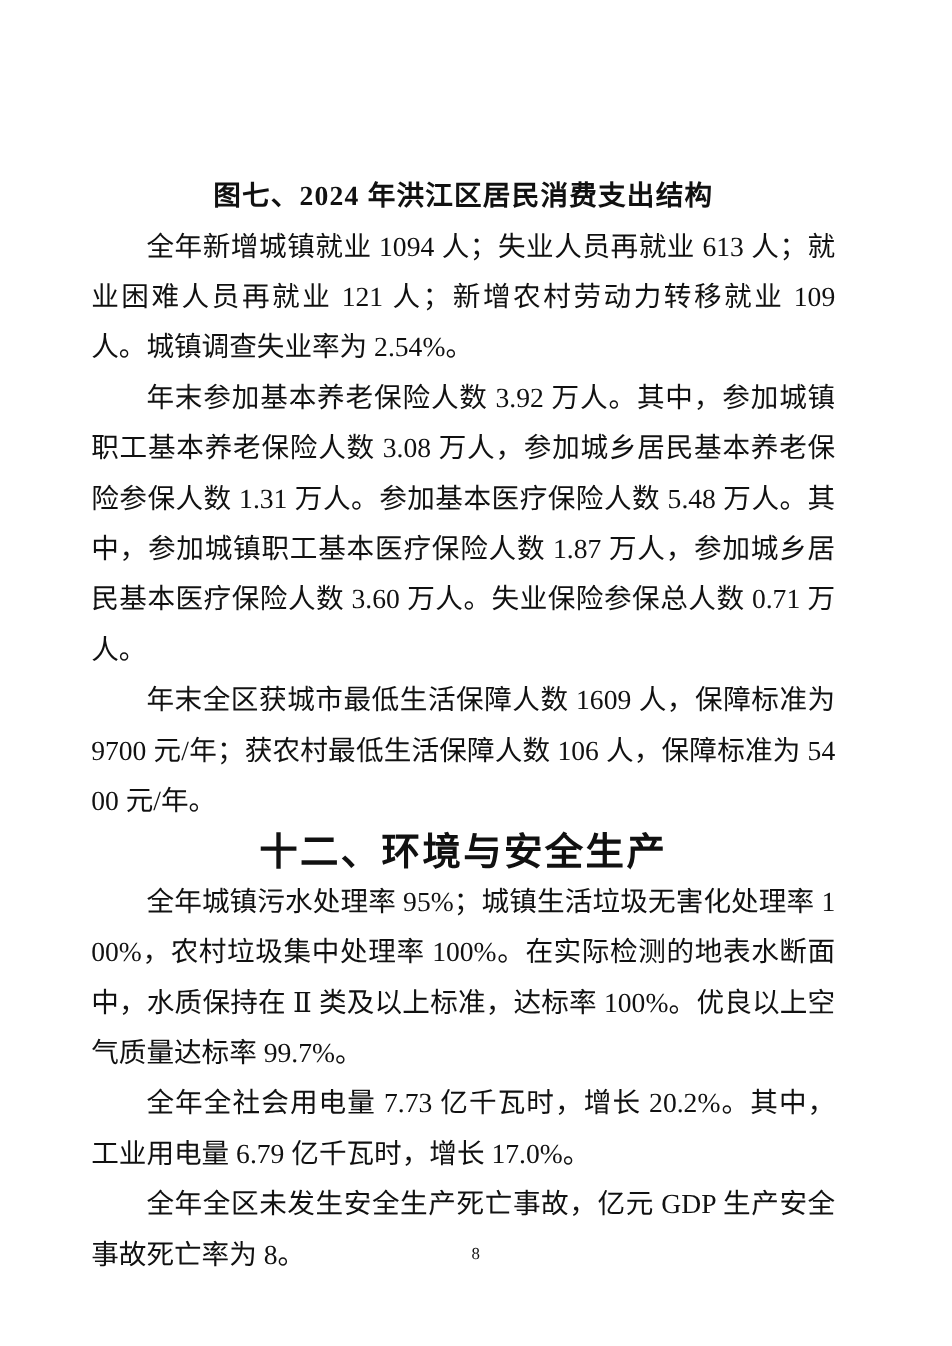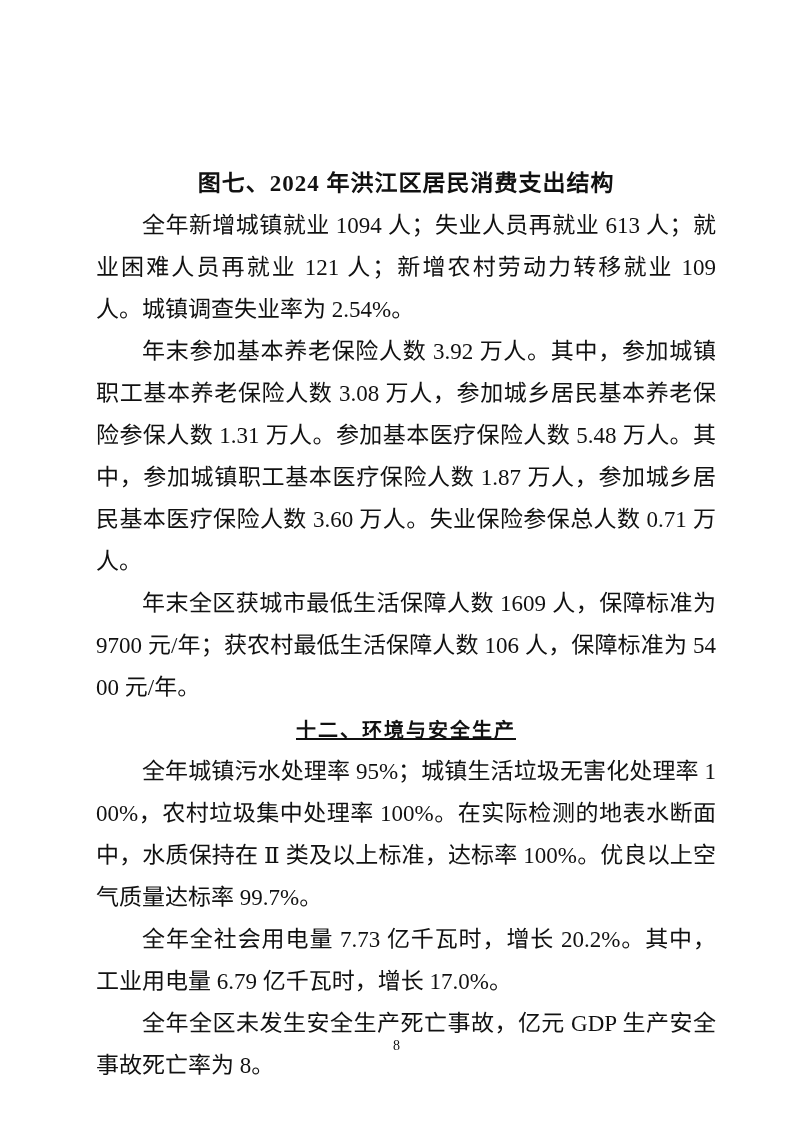--- a/index.html
+++ b/index.html
@@ -12,51 +12,49 @@
     width: 793px;
     height: 1122px;
     background: #ffffff;
     color: #111111;
     font-family: "Liberation Serif", "DejaVu Serif", serif;
     overflow: hidden;
     box-sizing: border-box;
   }
   .content {
     position: absolute;
-    left: 96px;
+    left: 76px;
     top: 143px;
     width: 620px;
-    margin-top: 20px;
   }
   .figure-title {
     font-size: 23px;
     line-height: 42px;
     font-weight: bold;
     text-align: center;
     letter-spacing: 1px;
     margin: 0;
   }
   p.body-para {
     margin: 0;
     font-size: 23px;
     line-height: 42px;
     text-align: justify;
     text-justify: inter-ideograph;
     text-indent: 2em;
     word-break: break-all;
   }
   .section-heading {
     font-family: "Liberation Sans", "DejaVu Sans", sans-serif;
-    font-size: 20px;
+    font-size: 32px;
     line-height: 42px;
     font-weight: bold;
     text-align: center;
     letter-spacing: 2px;
     margin: 0;
-    text-decoration: underline;
   }
   .page-number {
     position: absolute;
     top: 1036px;
     left: 0;
     width: 100%;
     text-align: center;
     font-size: 14px;
     line-height: 20px;
     color: #111111;

